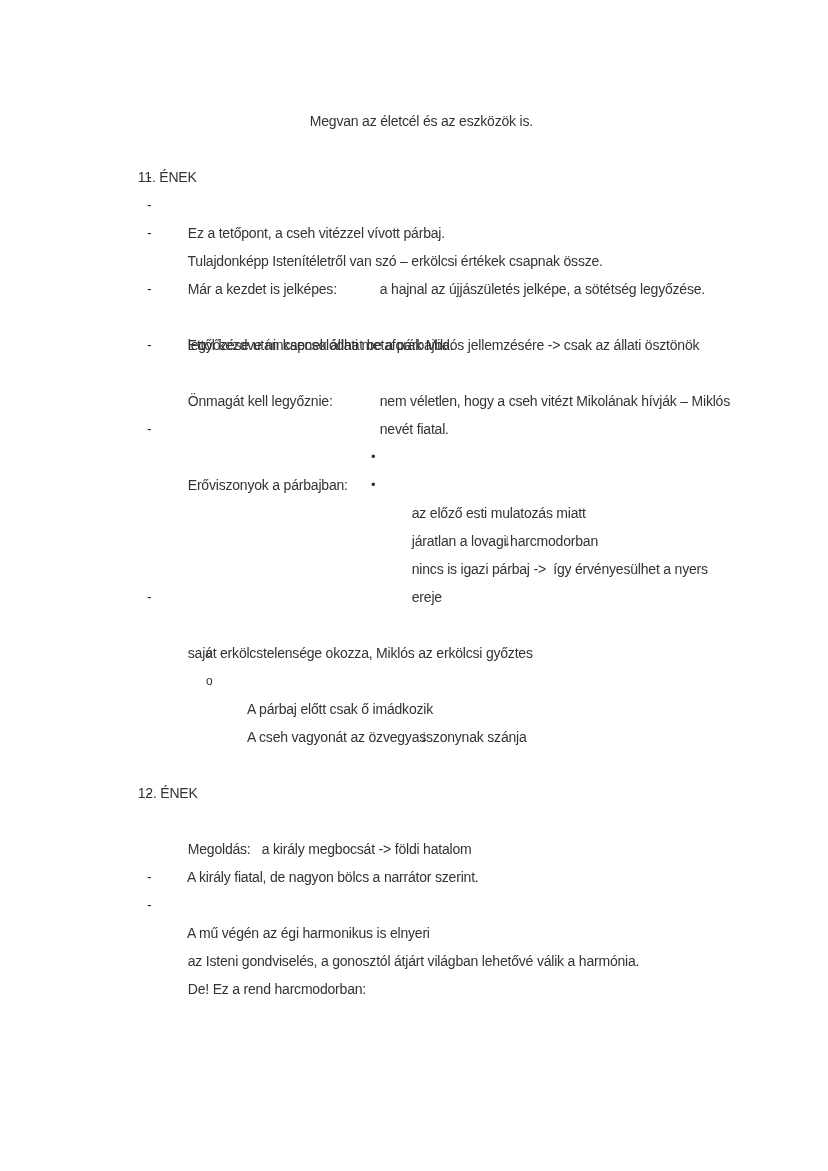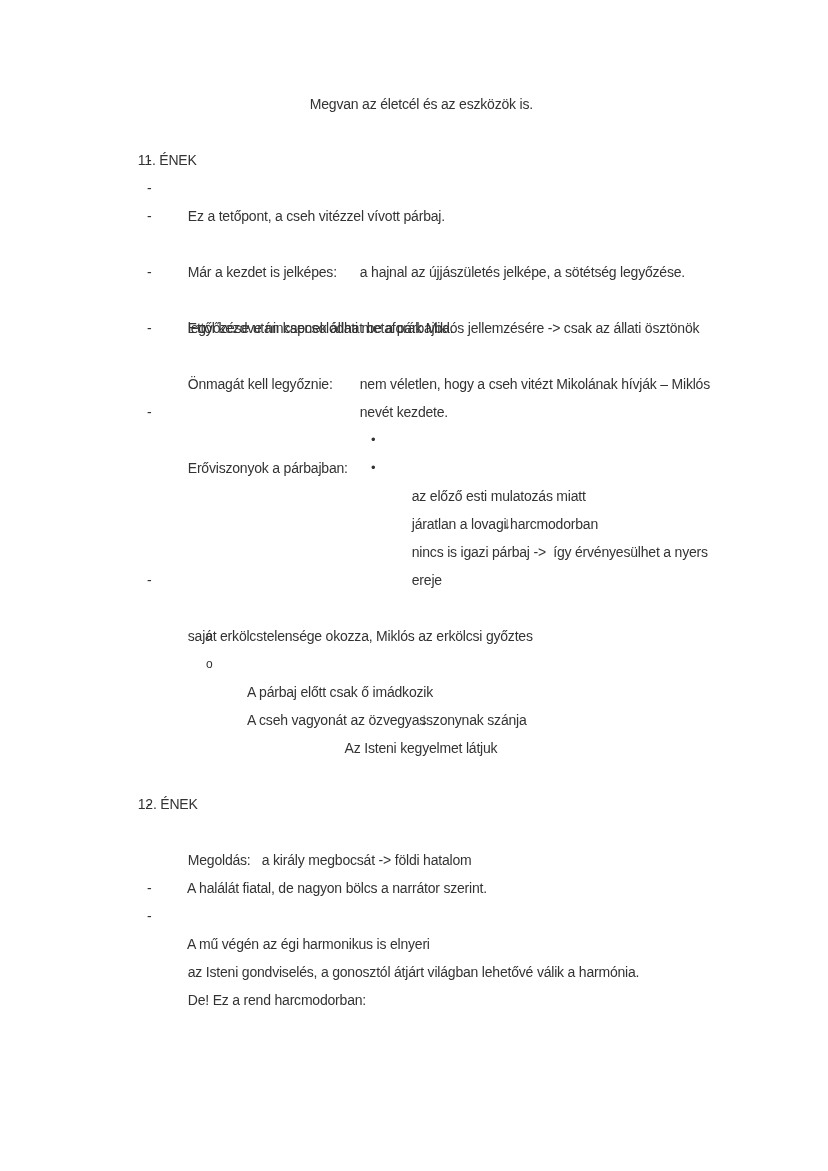--- a/index.html
+++ b/index.html
@@ -6,34 +6,34 @@
   .page {
     position: relative;
     width: 828px;
     height: 1171px;
     background: #ffffff;
     font-family: "Liberation Sans", sans-serif;
     font-size: 14px;
     letter-spacing: -0.2px;
     color: #333333;
     box-sizing: border-box;
-    padding-top: 62px;
+    padding-top: 79px;
     overflow: hidden;
   }
   .line {
     position: relative;
     height: 28px;
     line-height: 28px;
     white-space: pre;
   }
   .l-center  { text-align: center; }
   .l-h       { padding-left: 123px; }
   .l-dash    { padding-left: 173px; }
   .l-cont    { padding-left: 173px; }
-  .l-ind2    { padding-left: 345px; }
+  .l-ind2    { padding-left: 345px; margin-left: 20px; }
   .l-ind2b   { padding-left: 247px; }
   .l-ind3    { padding-left: 397px; }
   .l-bullet  { padding-left: 397px; }
   .l-circle  { padding-left: 233px; }
   .l-arrow1  { padding-left: 488px; }
   .l-arrow2  { padding-left: 405px; }
   .marker { position: absolute; top: 0; }
   .l-dash   .marker { left: 147px; }
   .l-bullet .marker { left: 371px; font-size: 13px; }
   .l-circle .marker { left: 206px; font-size: 12px; }
@@ -53,20 +53,21 @@
   <div class="line l-h">
     <span>11. ÉNEK</span>
   </div>
 
   <div class="line l-dash">
     <span class="marker">-</span>
     <span>Ez a tetőpont, a cseh vitézzel vívott párbaj.</span>
   </div>
   <div class="line l-dash">
     <span class="marker">-</span>
+    <span>Tulajdonképp Istenítéletről van szó – erkölcsi értékek csapnak össze.</span>
   </div>
   <div class="line l-dash">
     <span class="marker">-</span>
     <span>Már a kezdet is jelképes:</span>
   </div>
   <div class="line l-ind2">
     <span>a hajnal az újjászületés jelképe, a sötétség legyőzése.</span>
   </div>
   <div class="line l-dash">
     <span class="marker">-</span>
@@ -76,21 +77,21 @@
     <span>legyőzése után kapcsolódhat be a párbajba.</span>
   </div>
   <div class="line l-dash">
     <span class="marker">-</span>
     <span>Önmagát kell legyőznie:</span>
   </div>
   <div class="line l-ind2">
     <span>nem véletlen, hogy a cseh vitézt Mikolának hívják – Miklós</span>
   </div>
   <div class="line l-ind2">
-    <span>nevét kezdete.</span>
+    <span>nevét fiatal.</span>
   </div>
   <div class="line l-dash">
     <span class="marker">-</span>
     <span>Erőviszonyok a párbajban:</span>
   </div>
   <div class="line l-bullet">
     <span class="marker">•</span>
     <span>az előző esti mulatozás miatt</span>
   </div>
   <div class="line l-bullet">
@@ -116,39 +117,36 @@
     <span class="marker">o</span>
     <span>A párbaj előtt csak ő imádkozik</span>
   </div>
   <div class="line l-circle">
     <span class="marker">o</span>
     <span>A cseh vagyonát az özvegyasszonynak szánja</span>
   </div>
   <div class="line l-arrow2">
     <span class="arrow-glyph">↓</span>
   </div>
-  <div class="line l-center">
-    <span>Az Isteni kegyelmet látjuk</span>
-  </div>
 
   <div class="line"></div>
 
   <div class="line l-h">
     <span>12. ÉNEK</span>
   </div>
 
   <div class="line l-dash">
     <span class="marker">-</span>
     <span>Megoldás:</span>
   </div>
   <div class="line l-ind2b">
     <span>a király megbocsát -&gt; földi hatalom</span>
   </div>
   <div class="line l-cont">
-    <span>A halálát fiatal, de nagyon bölcs a narrátor szerint.</span>
+    <span>A király fiatal, de nagyon bölcs a narrátor szerint.</span>
   </div>
   <div class="line l-dash">
     <span class="marker">-</span>
     <span>A mű végén az égi harmonikus is elnyeri</span>
   </div>
   <div class="line l-dash">
     <span class="marker">-</span>
   </div>
   <div class="line l-cont">
     <span>az Isteni gondviselés, a gonosztól átjárt világban lehetővé válik a harmónia.</span>

